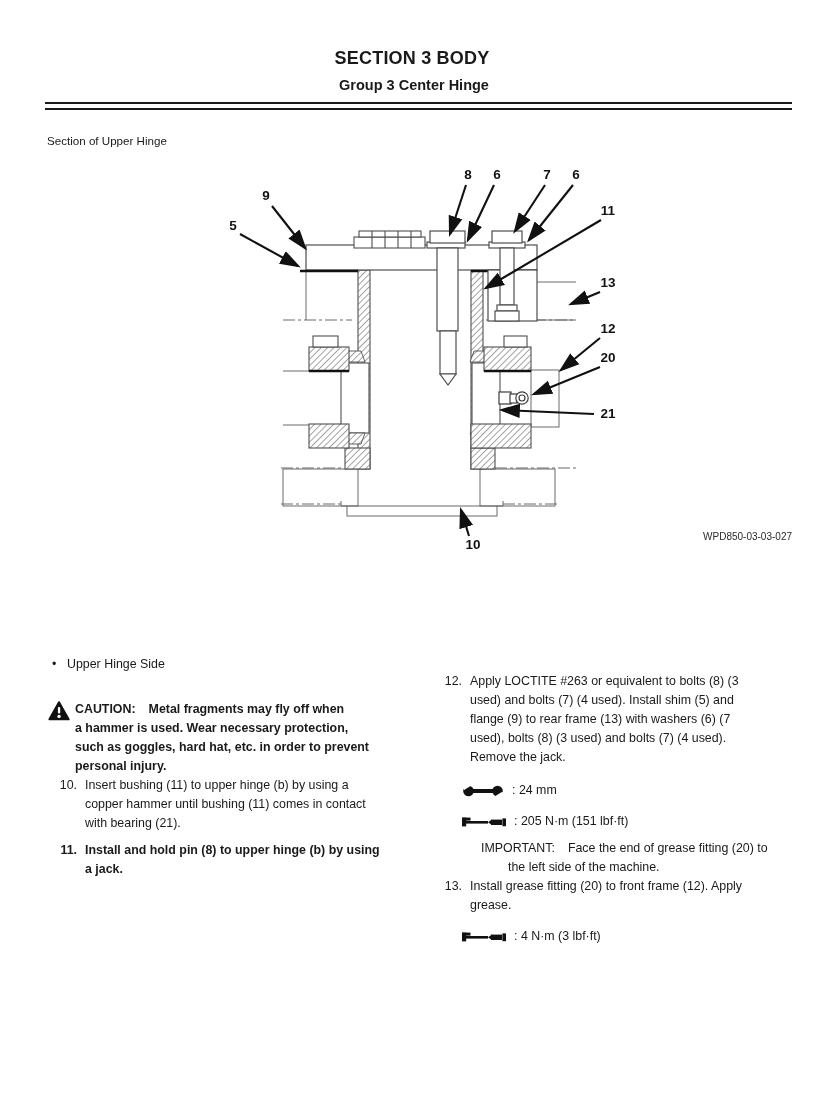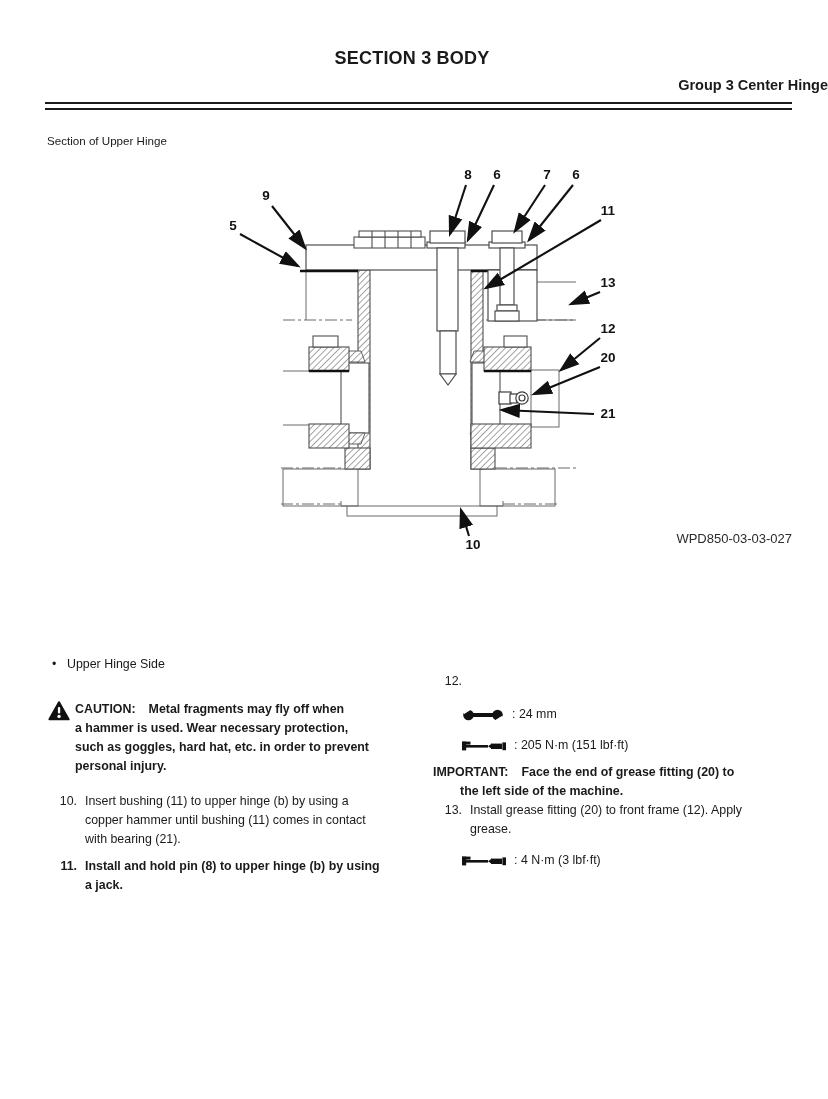--- a/index.html
+++ b/index.html
@@ -6,53 +6,53 @@
   body{
     width:828px;height:1099px;position:relative;background:#ffffff;
     font-family:"Liberation Sans","DejaVu Sans",sans-serif;
     color:#1a1a1a;overflow:hidden;
   }
   .page-title{
     position:absolute;top:48px;left:0;width:824px;text-align:center;
     font-size:18px;font-weight:700;letter-spacing:.2px;
   }
   .page-subtitle{
-    position:absolute;top:77px;left:0;width:828px;text-align:right;
+    position:absolute;top:77px;left:0;width:828px;text-align:center;
     font-size:14.5px;font-weight:700;
   }
   .double-rule{
     position:absolute;left:45px;top:102px;width:747px;height:4px;
     border-top:2px solid #1a1a1a;border-bottom:2px solid #1a1a1a;
   }
   .section-label{
     position:absolute;left:47px;top:134px;font-size:11.6px;
   }
   .figure{position:absolute;left:225px;top:155px;width:580px;height:420px;}
   .figure-code{
     position:absolute;left:600px;top:531px;width:192px;text-align:right;
-    font-size:13px;color:#2a2a2a;
+    font-size:10px;color:#2a2a2a;
   }
   .col{position:absolute;font-size:12.4px;line-height:19px;}
   .col-left{left:47px;top:655px;width:378px;}
   .col-right{left:433px;top:650px;width:364px;}
   .bullet-line{display:flex;}
   .bullet-glyph{width:15px;padding-left:5px;flex:none;}
   .caution{position:relative;padding-left:28px;font-weight:700;}
   .caution .w-icon{position:absolute;left:1px;top:1px;}
   .caution-label{margin-right:13px;}
   .prewrap{white-space:pre-line;}
   .step{display:flex;}
   .step-num{flex:none;text-align:right;}
   .col-left .step-num{width:30px;}
   .col-right .step-num{width:29px;}
   .step-text{margin-left:8px;white-space:pre-line;}
-  .mt22{margin-top:26px;} .mt16{margin-top:16px;} .mt12{margin-top:12px;} .mt14{margin-top:14px;}
+  .mt22{margin-top:26px;} .mt16{margin-top:0;} .mt12{margin-top:12px;} .mt14{margin-top:14px;}
   .mt10{margin-top:10px;} .mt8{margin-top:8px;} .mt4{margin-top:8px;font-weight:bold;}
   .mt5{margin-top:22px;} .mt0{margin-top:0;}
-  .important{padding-left:27px;text-indent:-27px;font-weight:700;}
+  .important{padding-left:27px;text-indent:-27px;font-weight:400;margin-left:48px;}
   .important-label{margin-right:13px;}
   .spec-row{display:flex;align-items:center;margin-left:29px;height:19px;}
   .spec-row svg{flex:none;margin-right:8px;}
   .spec-value{font-size:12.4px;}
 </style>
 </head>
 <body>
 
 <div class="page-title">SECTION 3 BODY</div>
 <div class="page-subtitle">Group 3 Center Hinge</div>
@@ -227,20 +227,25 @@
     <span class="step-num">11.</span>
     <span class="step-text">Install and hold pin (8) to upper hinge (b) by using
 a jack.</span>
   </div>
 </div>
 
 <div class="col col-right">
 
   <div class="step mt5">
     <span class="step-num">12.</span>
+    <span class="step-text">Apply LOCTITE #263 or equivalent to bolts (8) (3
+used) and bolts (7) (4 used). Install shim (5) and
+flange (9) to rear frame (13) with washers (6) (7
+used), bolts (8) (3 used) and bolts (7) (4 used).
+Remove the jack.</span>
   </div>
 
   <div class="spec-row mt14">
     <svg width="42" height="16" viewBox="0 0 42 16">
       <g fill="#111">
         <circle cx="6.5" cy="8" r="5.3"></circle>
         <circle cx="35.5" cy="8" r="5.3"></circle>
         <rect x="6" y="6" width="30" height="4"></rect>
       </g>
       <rect x="0.2" y="0.2" width="7" height="5.4" fill="#fff" transform="rotate(-32 3.7 2.9)"></rect>

